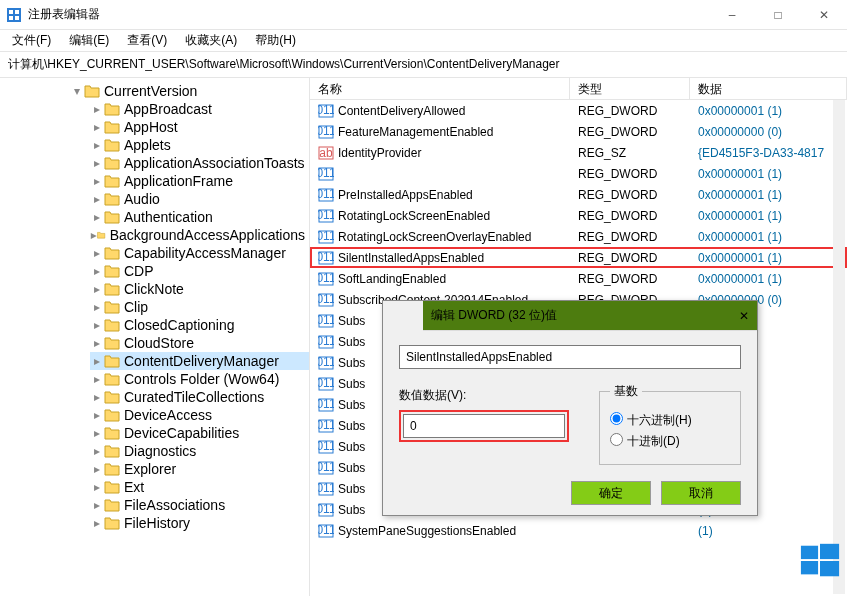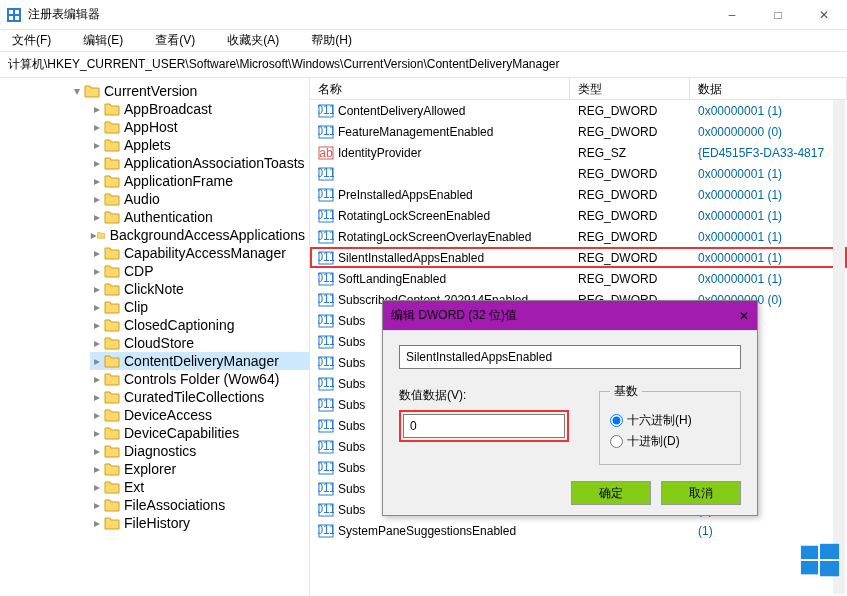--- a/index.html
+++ b/index.html
@@ -4,21 +4,21 @@
 <style>
 * { box-sizing: border-box; margin: 0; padding: 0; font-family: "Microsoft YaHei", "Segoe UI", sans-serif; font-size: 12px; }
 body { background: #fff; width: 847px; height: 596px; overflow: hidden; position: relative; }
 
 .titlebar { height: 30px; display: flex; align-items: center; padding-left: 6px; border-bottom: 1px solid #e5e5e5; }
 .titlebar .appicon { width: 16px; height: 16px; margin-right: 6px; }
 .titlebar .title { color: #000; font-size: 12px; flex: 1; }
 .winbtns { display: flex; }
 .winbtn { width: 46px; height: 30px; display: flex; align-items: center; justify-content: center; color: #555; }
 
-.menubar { height: 22px; display: flex; align-items: center; padding: 0 4px; gap: 16px; border-bottom: 1px solid #e5e5e5; }
+.menubar { height: 22px; display: flex; align-items: center; padding: 0 4px; gap: 2px; border-bottom: 1px solid #e5e5e5; }
 .menuitem { padding: 2px 8px; cursor: default; }
 
 .pathbar { height: 26px; display: flex; align-items: center; padding: 0 8px; border-bottom: 1px solid #e5e5e5; white-space: nowrap; overflow: hidden; }
 
 .main { display: flex; height: calc(596px - 30px - 22px - 26px); }
 
 .tree { width: 310px; border-right: 1px solid #e5e5e5; overflow: hidden; padding: 4px 0; }
 .tree-inner { padding-left: 70px; }
 .tree-row { display: flex; align-items: center; height: 18px; padding: 0 4px 0 0; white-space: nowrap; cursor: default; }
 .tree-row.selected { background: #cce8ff; }
@@ -36,30 +36,30 @@
 .list-body { }
 .list-row { display: flex; height: 21px; align-items: center; }
 .list-row.highlight { outline: 2px solid #e33; outline-offset: -2px; }
 .cell { padding: 2px 8px; white-space: nowrap; overflow: hidden; }
 .cell-name { width: 260px; display: flex; align-items: center; gap: 4px; }
 .cell-type { width: 120px; }
 .cell-data { flex: 1; color: #0369a1; }
 .val-icon { width: 16px; height: 16px; flex: none; }
 
 .dialog { position: absolute; left: 382px; top: 300px; width: 376px; background: #f0f0f0; border: 1px solid #888; box-shadow: 2px 2px 6px rgba(0,0,0,.25); }
-.dlg-title { height: 30px; display: flex; align-items: center; justify-content: space-between; padding: 0 8px; background: #a21caf; border-bottom: 1px solid #ddd; }
+.dlg-title { height: 30px; display: flex; align-items: center; justify-content: space-between; padding: 0 8px; background: #4d7c0f; border-bottom: 1px solid #ddd; margin-left: 40px; }
 .dlg-body { padding: 14px 16px 10px; }
 .dlg-label { margin: 4px 0 6px; }
 .dlg-input { width: 100%; height: 24px; border: 1px solid #7a7a7a; background: #fff; padding: 0 6px; outline: none; }
 .dlg-row { display: flex; gap: 30px; margin-top: 14px; }
 .dlg-col { flex: 1; }
 .dlg-col.left { flex: 0 0 170px; }
 .dlg-col fieldset { border: 1px solid #bbb; padding: 8px 10px 10px; }
 .dlg-col legend { padding: 0 4px; font-size: 12px; }
-.radio-row { display: flex; align-items: center; gap: 4px; margin: 4px 0; }
+.radio-row { display: flex; align-items: flex-start; gap: 4px; margin: 4px 0; }
 .redbox { border: 2px solid #e33; padding: 2px; }
 .dlg-buttons { display: flex; justify-content: flex-end; gap: 10px; margin-top: 16px; }
 .dlg-btn { width: 80px; height: 24px; border: 1px solid #999; background: #84cc16; text-align: center; line-height: 22px; cursor: pointer; }
 
 .watermark { position: absolute; right: 6px; bottom: 14px; display: flex; align-items: center; gap: 8px; pointer-events: none; }
 .wm-logo { width: 42px; height: 42px; }
 .wm-text .big { font-size: 20px; font-weight: bold; color: #0f5aa6; }
 .wm-text .small { font-size: 11px; color: #2d78c2; }
 
 .scroll-stub { position: absolute; right: 2px; top: 22px; width: 12px; bottom: 2px; background: #f0f0f0; }

